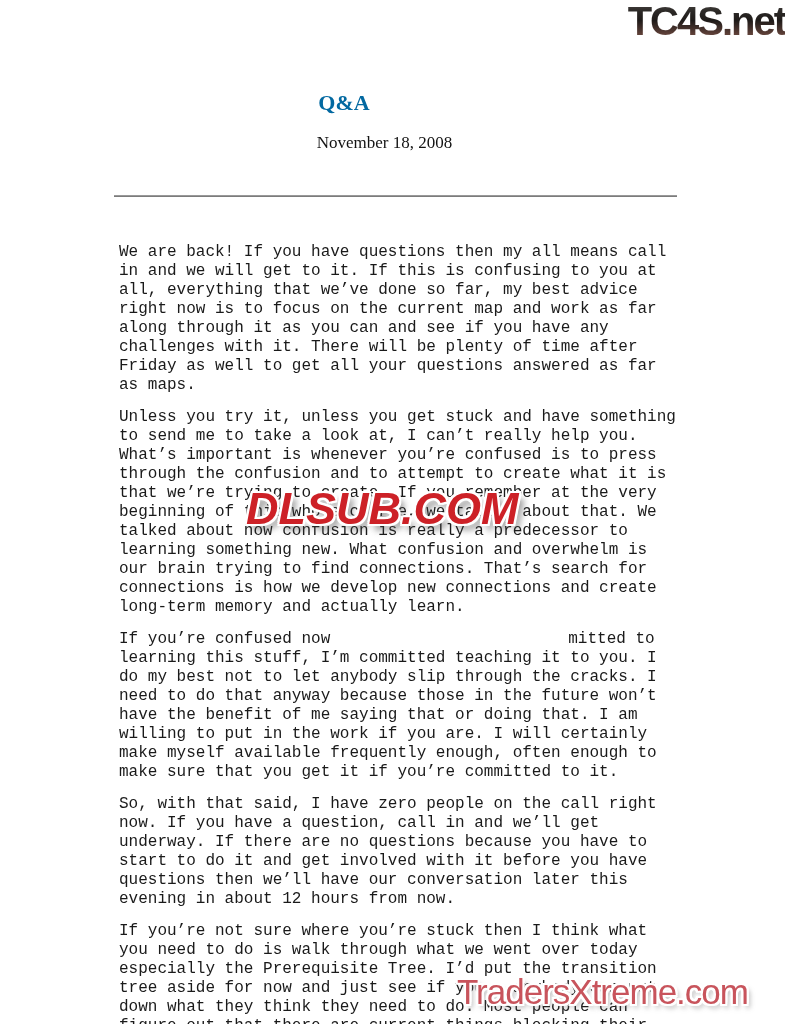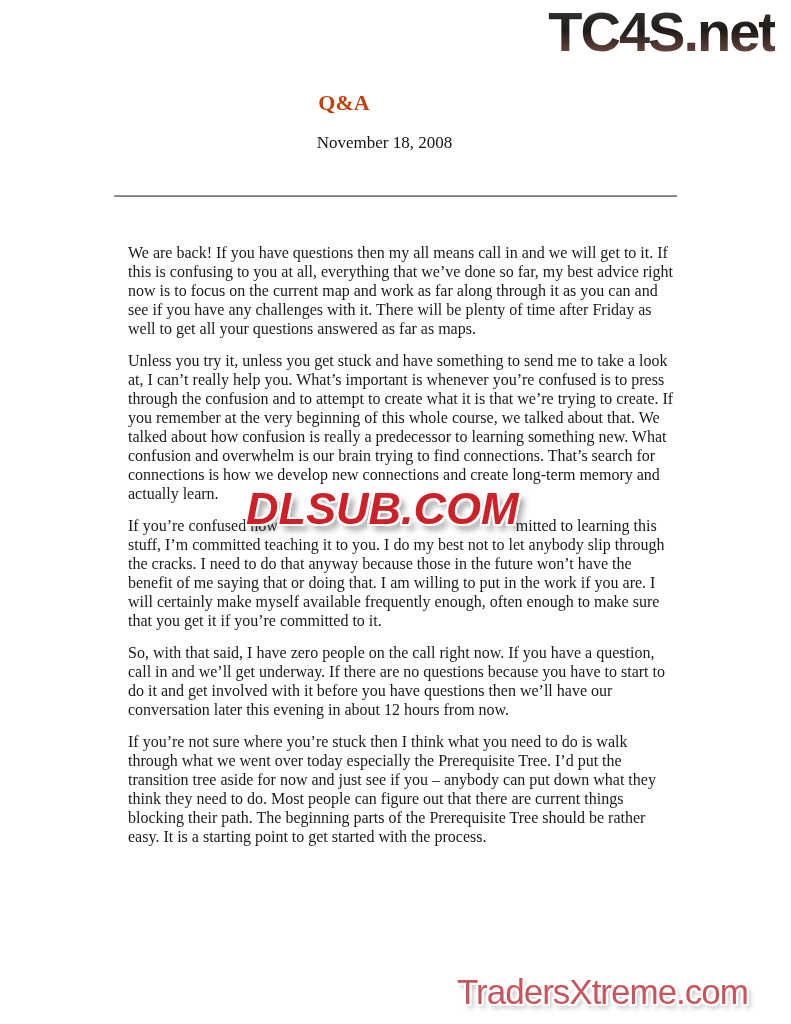--- a/index.html
+++ b/index.html
@@ -11,37 +11,37 @@
     overflow: hidden;
   }
   .page {
     position: absolute; inset: 0;
     background: #ffffff;
   }
 
   
   .logo-tc4s {
     position: absolute;
-    top: -1px; right: 16px;
+    top: -1px; right: 6px;
     font-family: "Liberation Sans", sans-serif;
     font-weight: bold;
-    font-size: 56px;
+    font-size: 40px;
     letter-spacing: -2px;
     background: linear-gradient(180deg, #57534f 0%, #2b2826 28%, #1f1b19 48%, #5e4038 78%, #8f6c64 100%);
     -webkit-background-clip: text;
     background-clip: text;
     color: transparent;
   }
 
   
   .doc-title {
     position: absolute; top: 90px; left: 0; width: 688px;
     text-align: center;
     font-size: 22px; font-weight: bold;
-    color: #c2410c;
+    color: #0369a1;
   }
   .doc-date {
     position: absolute; top: 133px; left: 0; width: 769px;
     text-align: center;
     font-size: 17px;
     color: #131313;
   }
 
   
   .rule {
@@ -51,21 +51,21 @@
   }
 
   
   .doc-body {
     position: absolute; left: 115px; top: 243px;
     width: 563px;
     font-size: 16px; line-height: 19px;
     color: #1a1a1a;
     text-align: left;
   }
-  .doc-body p { margin: 0 0 13px 13px; }
+  .doc-body p { margin: 0 0 13px 4px; font-family: Liberation Mono, monospace; }
   .gap-spacer { display: inline-block; width: 238px; }
 
   
   .wm-dlsub {
     position: absolute; left: 246px; top: 483px;
     font-family: "Liberation Sans", sans-serif;
     font-weight: bold;
     font-size: 45px;
     letter-spacing: 0px;
     color: #cd2127;

